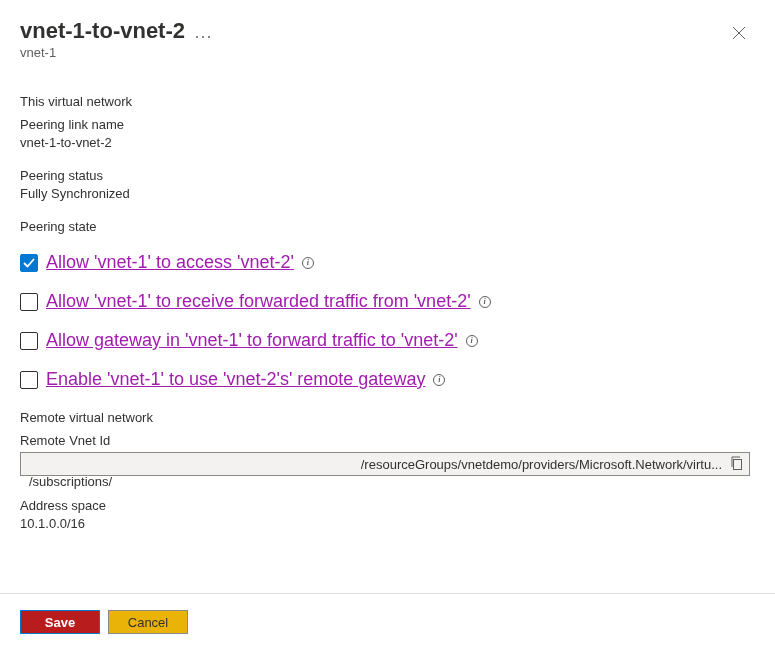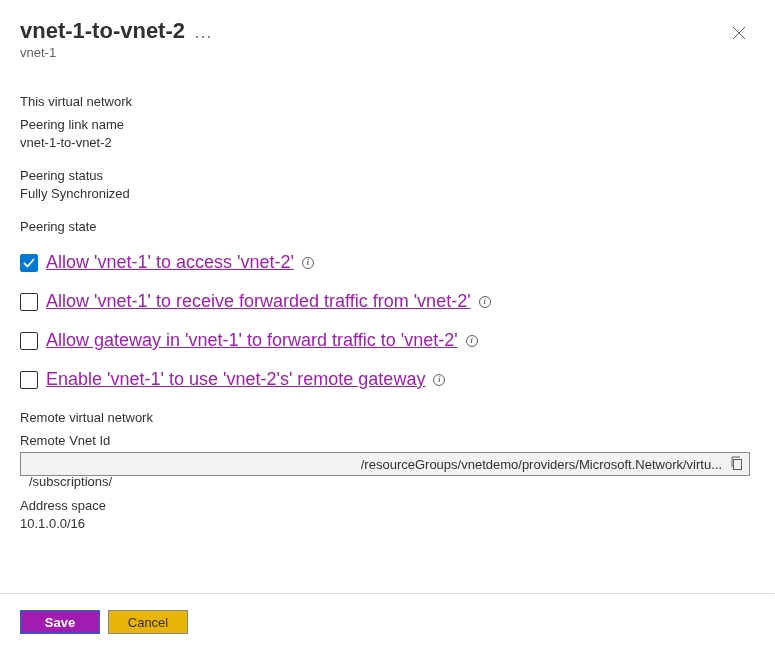--- a/index.html
+++ b/index.html
@@ -177,21 +177,21 @@
       height: 24px;
       font-size: 13px;
       cursor: pointer;
       font-family: inherit;
       padding: 0 14px;
       display: inline-flex;
       align-items: center;
       justify-content: center;
     }
     .btn-primary {
-      background: #a21caf;
+      background: #b91c1c;
       color: #ffffff;
       border: 1px solid #0078d4;
       font-weight: 600;
     }
     .btn-secondary {
       background: #eab308;
       color: #323130;
       border: 1px solid #8a8886;
     }
   </style>

